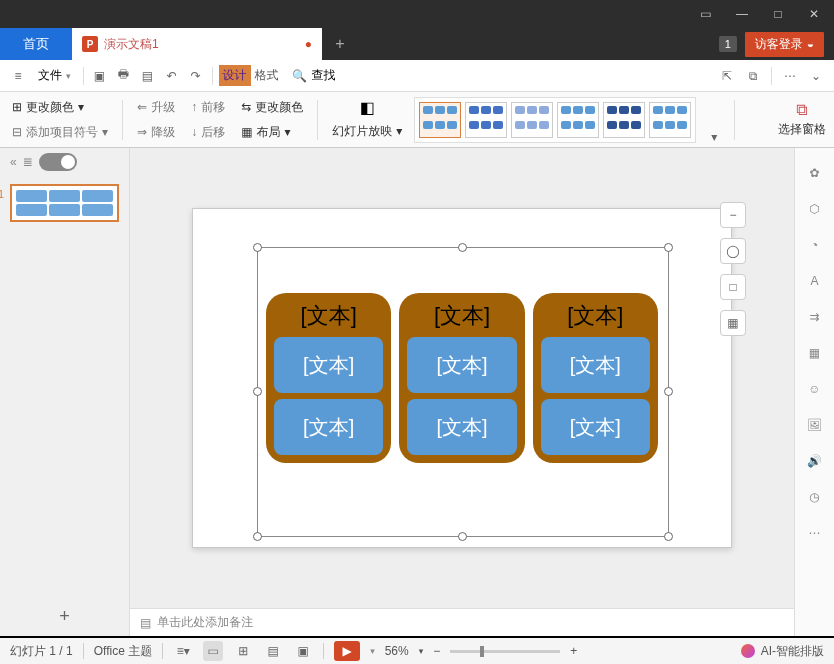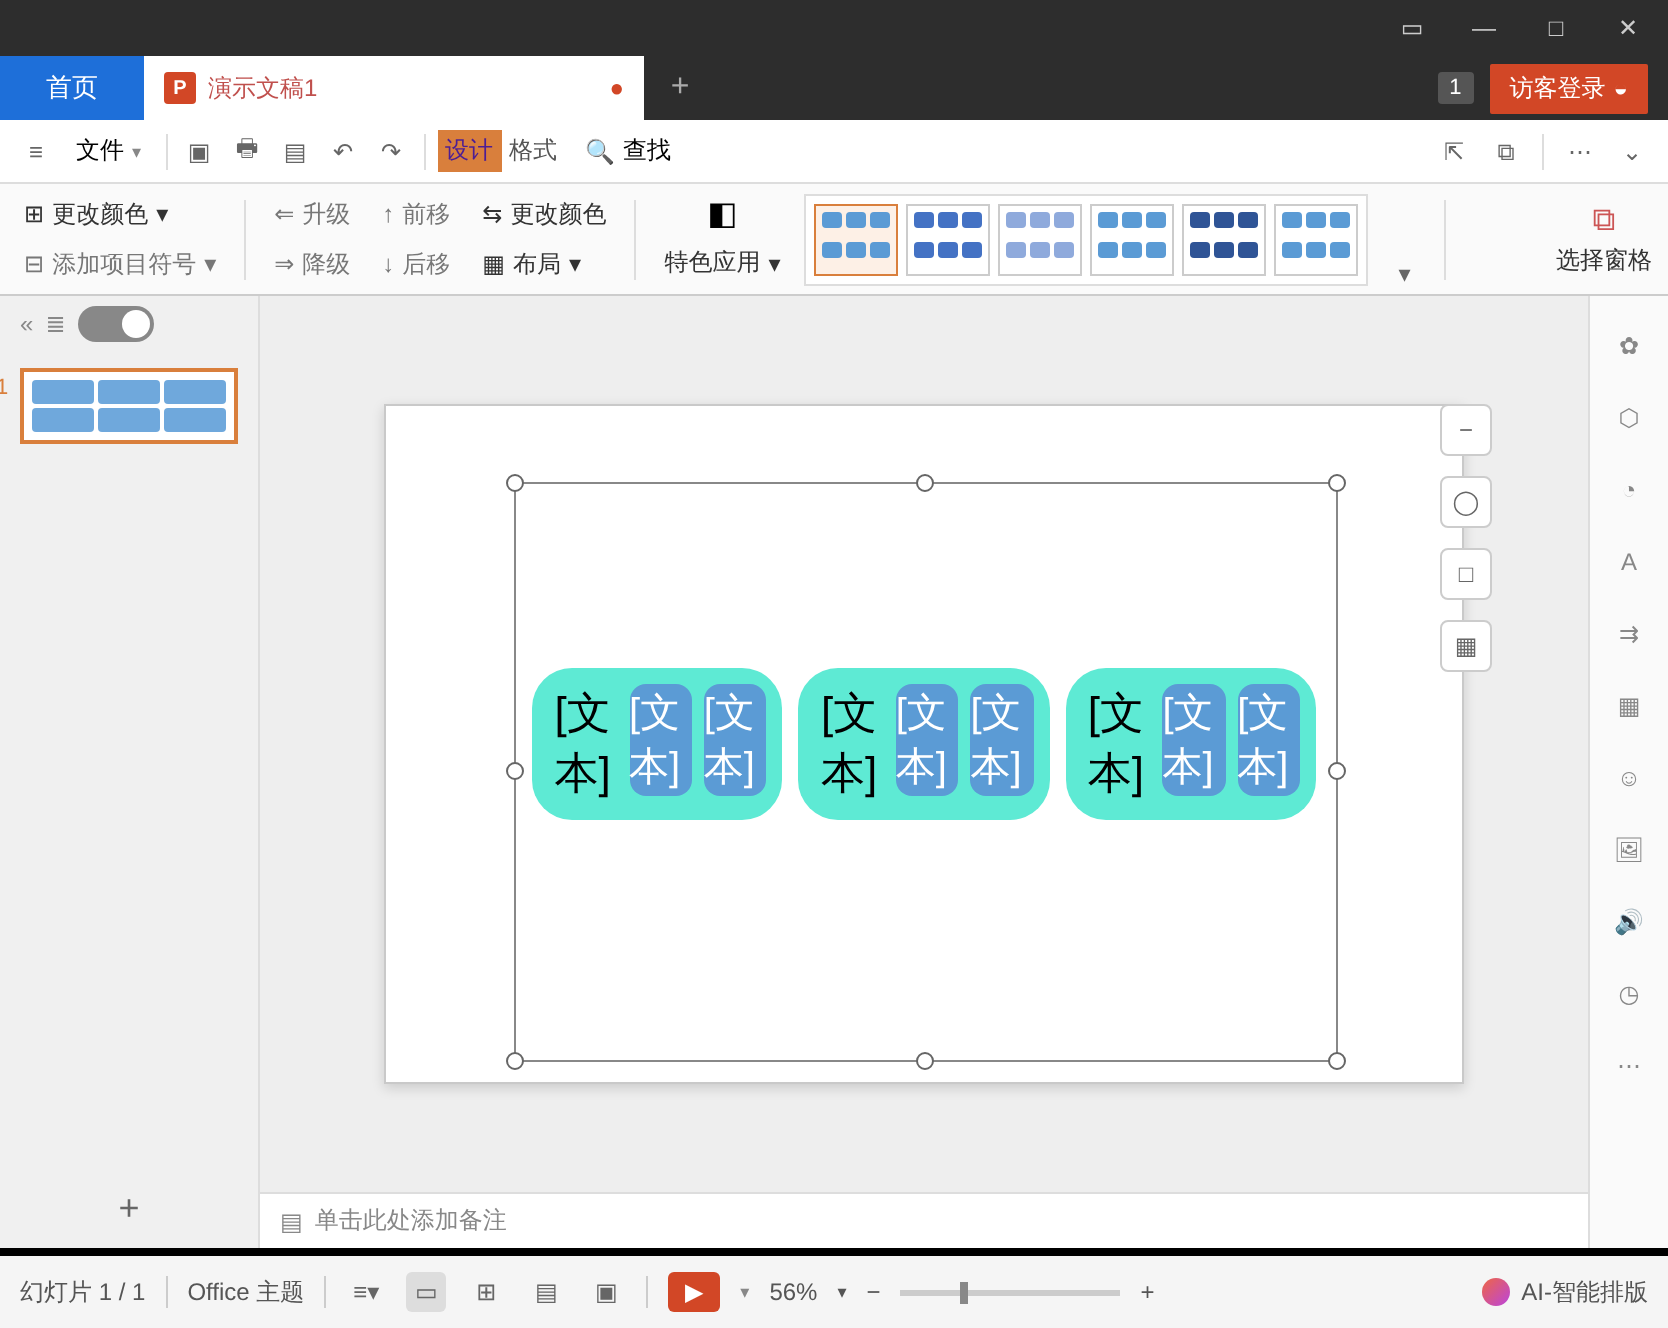--- a/index.html
+++ b/index.html
@@ -47,29 +47,29 @@
 .thumbgrid div { height:12px; background:#6fa8dc; border-radius:2px;}
 .addslide { margin-top:auto; height:40px; display:flex; align-items:center; justify-content:center; color:#666; font-size:18px;}
 .canvaswrap { flex:1; background:#eee; display:flex; flex-direction:column; position:relative;}
 .canvasarea { flex:1; display:flex; align-items:center; justify-content:center; position:relative; padding:30px;}
 .slide { width:540px; height:340px; background:#fff; border:1px solid #c9c9c9; box-shadow:0 2px 6px rgba(0,0,0,.15); position:relative; display:flex; align-items:center; justify-content:center;}
 .selbox { position:absolute; left:64px; top:38px; width:412px; height:290px; border:1px solid #888;}
 .handle { position:absolute; width:9px; height:9px; background:#fff; border:1px solid #666; border-radius:50%;}
 .h-tl{top:-5px;left:-5px}.h-tr{top:-5px;right:-5px}.h-bl{bottom:-5px;left:-5px}.h-br{bottom:-5px;right:-5px}
 .h-t{top:-5px;left:calc(50% - 5px)}.h-b{bottom:-5px;left:calc(50% - 5px)}.h-l{left:-5px;top:calc(50% - 5px)}.h-r{right:-5px;top:calc(50% - 5px)}
 .diag { display:grid; grid-template-columns:repeat(3,1fr); gap:8px; width:392px;}
-.col { background:#5eead4; border-radius:20px; padding:8px; display:flex; flex-direction:row; gap:6px;}
+.col { background:#a16207; border-radius:20px; padding:8px; display:flex; flex-direction:column; gap:6px;}
 .cellhead { color:#000; font-size:22px; text-align:center; font-weight:400;}
 .cellbody { background:#5b9bd5; border-radius:8px; height:56px; display:flex; align-items:center; justify-content:center; color:#fff; font-size:20px;}
 .floattool { position:absolute; right:48px; top:54px; display:flex; flex-direction:column; gap:10px;}
 .floattool div { width:26px; height:26px; background:#fff; border:1px solid #ccc; border-radius:4px; display:flex; align-items:center; justify-content:center; color:#666;}
 .rightrail { width:40px; background:#fafafa; border-left:1px solid #ddd; display:flex; flex-direction:column; align-items:center; gap:14px; padding-top:14px; color:#888;}
 .rightrail div { width:22px; height:22px; display:flex; align-items:center; justify-content:center; cursor:pointer;}
 .notesbar { height:28px; background:#fff; border-top:1px solid #ddd; display:flex; align-items:center; padding:0 10px; color:#888; gap:6px;}
-.statusbar { height:40px; background:#f5f5f5; border-top:4px solid #000000; display:flex; align-items:center; padding:0 10px; gap:10px; color:#555;}
+.statusbar { height:28px; background:#f5f5f5; border-top:2px solid #000000; display:flex; align-items:center; padding:0 10px; gap:10px; color:#555;}
 .statusbar .sep { width:1px; height:16px; background:#ccc;}
 .playbtn { width:26px; height:20px; background:#d24726; border-radius:3px; display:flex; align-items:center; justify-content:center; color:#fff;}
 .zoomslider { width:110px; height:3px; background:#ccc; position:relative;}
 .zoomslider::after { content:""; position:absolute; left:30px; top:-4px; width:4px; height:11px; background:#888;}
 .ai { margin-left:auto; display:flex; align-items:center; gap:6px;justify-content:center;}
 .ai .orb { width:14px; height:14px; border-radius:50%; background:linear-gradient(135deg,#e64,#b4d);}
 </style>
 </head>
 <body>
 
@@ -139,21 +139,21 @@
     <span class="tbbtn">↑ <span>前移</span></span>
     <span class="tbbtn">↓ <span>后移</span></span>
   </div>
   <div class="tbgroup">
     <span class="tbbtn en">⇆ <span>更改颜色</span></span>
     <span class="tbbtn en">▦ <span>布局</span> ▾</span>
   </div>
   <span class="vsep" style="height:40px"></span>
   <div class="tbgroup" style="align-items:center">
     <span style="font-size:16px">◧</span>
-    <span class="tbbtn en"><span>特色应用</span> ▾</span>
+    <span class="tbbtn en"><span>幻灯片放映</span> ▾</span>
   </div>
   <div class="stylegal">
     <div class="sstyle sel">
         <div></div>
         <div></div>
         <div></div>
         <div></div>
         <div></div>
         <div></div>
       </div>

